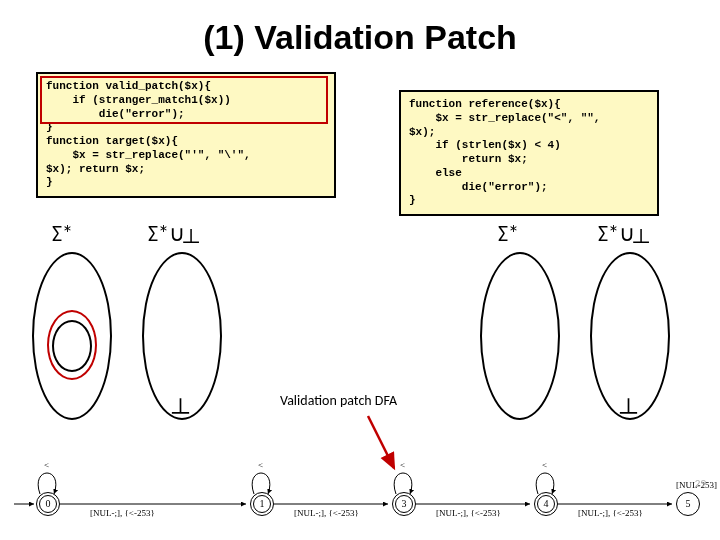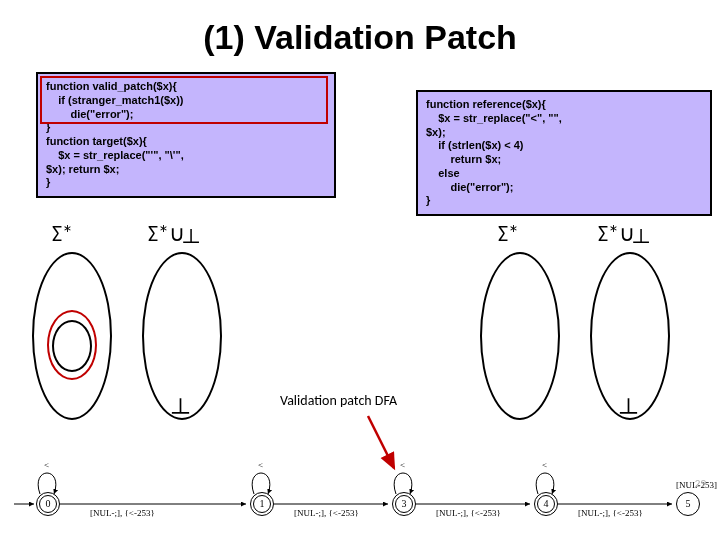--- a/index.html
+++ b/index.html
@@ -1,20 +1,20 @@
 <!DOCTYPE html>
 <html><head>
 <meta charset="utf-8">
 <style>
   * { margin: 0; padding: 0; box-sizing: border-box; }
   body { width: 720px; height: 540px; background: #fff; font-family: Arial, sans-serif; position: relative; overflow: hidden; }
   .title { font-family: Liberation Sans, sans-serif; font-size: 34px; text-align: center; padding-top: 18px; }
-  .code-box { position: absolute; border: 2px solid #000; padding: 6px 8px; font-family: Liberation Sans, sans-serif; font-size: 11px; line-height: 1.25; white-space: pre; background: #c4b5fd; }
+  .code-box { position: absolute; border: 2px solid #000; padding: 6px 8px; font-family: Liberation Mono, monospace; font-size: 11px; line-height: 1.25; white-space: pre; background: #fef9c3; }
   .code-box.left { left: 36px; top: 72px; width: 300px; }
-  .code-box.right { left: 416px; top: 90px; width: 296px; }
+  .code-box.right { left: 399px; top: 90px; width: 260px; }
   .red-rect { position: absolute; border: 2.5px solid #c00000; background: transparent; }
   .bold { font-weight: bold; }
   .sigma-row { position: absolute; font-size: 22px; font-family: Calibri, Arial, sans-serif; }
   .sigma-row .sigma { display: inline-block; }
   .sigma-row .bot { display: inline-block; font-size: 22px; vertical-align: -8px; margin-left: -2px; }
   .oval { position: absolute; border: 2.5px solid #000; border-radius: 50%; background: transparent; }
   .oval.red { border-color: #c00000; }
   .bot-big { position: absolute; font-size: 24px; }
   .caption { position: absolute; font-family: Calibri, Arial, sans-serif; font-size: 14px; }
   .arrow-svg { position: absolute; }

